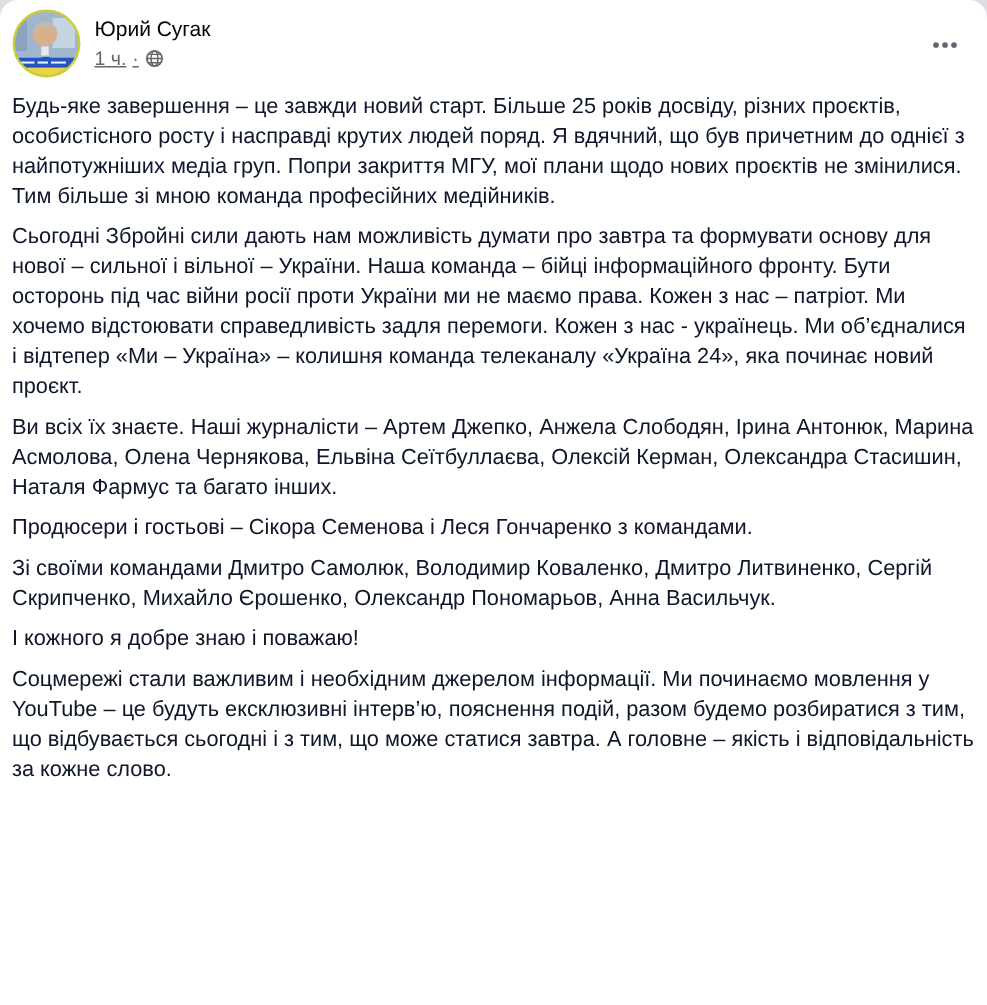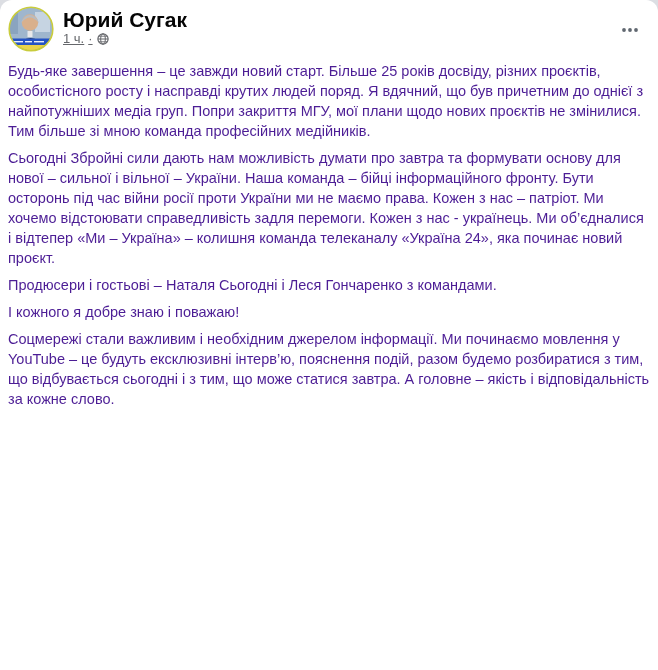--- a/index.html
+++ b/index.html
@@ -25,22 +25,22 @@
   .avatar-wrap {
     width: 46px; height: 46px;
     flex: 0 0 46px;
     cursor: pointer;
   }
   .author-block {
     margin-left: 9px;
     padding-top: 4px;
   }
   .author-name {
-    font-size: 21px;
-    font-weight: 700;
+    font-size: 14px;
+    font-weight: 400;
     color: #050505;
     line-height: 19px;
     cursor: pointer;
   }
   .post-meta {
     display: flex;
     align-items: center;
     gap: 4px;
     margin-top: 2px;
     font-size: 13px;
@@ -58,21 +58,21 @@
     border-radius: 50%;
     display: flex;
     align-items: center;
     justify-content: center;
     cursor: pointer;
   }
   .post-text {
     padding: 9px 8px 0 8px;
     font-size: 14.5px;
     line-height: 20px;
-    color: #4c1d95;
+    color: #0f172a;
   }
   .post-text p { margin: 0 0 7px 0; }
 </style>
 </head>
 <body>
 
 <div class="post-card">
 
   <div class="post-header">
 
@@ -124,18 +124,20 @@
         <circle cx="10" cy="10" r="1.9" fill="#606770"></circle>
         <circle cx="16" cy="10" r="1.9" fill="#606770"></circle>
       </svg>
     </button>
 
   </div>
 
   <div class="post-text">
       <p>Будь-яке завершення – це завжди новий старт. Більше 25 років досвіду, різних проєктів, особистісного росту і насправді крутих людей поряд. Я вдячний, що був причетним до однієї з найпотужніших медіа груп. Попри закриття МГУ, мої плани щодо нових проєктів не змінилися. Тим більше зі мною команда професійних медійників.</p>
       <p>Сьогодні Збройні сили дають нам можливість думати про завтра та формувати основу для нової – сильної і вільної – України. Наша команда – бійці інформаційного фронту. Бути осторонь під час війни росії проти України ми не маємо права. Кожен з нас – патріот. Ми хочемо відстоювати справедливість задля перемоги. Кожен з нас - українець. Ми об’єдналися і відтепер «Ми – Україна» – колишня команда телеканалу «Україна 24», яка починає новий проєкт.</p>
-      <p>Продюсери і гостьові – Наталя Сьогодні і Леся Гончаренко з командами.</p>
+      <p>Ви всіх їх знаєте. Наші журналісти – Артем Джепко, Анжела Слободян, Ірина Антонюк, Марина Асмолова, Олена Чернякова, Ельвіна Сеїтбуллаєва, Олексій Керман, Олександра Стасишин, Наталя Фармус та багато інших.</p>
+      <p>Продюсери і гостьові – Сікора Семенова і Леся Гончаренко з командами.</p>
+      <p>Зі своїми командами Дмитро Самолюк, Володимир Коваленко, Дмитро Литвиненко, Сергій Скрипченко, Михайло Єрошенко, Олександр Пономарьов, Анна Васильчук.</p>
       <p>І кожного я добре знаю і поважаю!</p>
       <p>Соцмережі стали важливим і необхідним джерелом інформації. Ми починаємо мовлення у YouTube – це будуть ексклюзивні інтерв’ю, пояснення подій, разом будемо розбиратися з тим, що відбувається сьогодні і з тим, що може статися завтра. А головне – якість і відповідальність за кожне слово.</p>
     </div>
 
 </div>
 
 </body></html>

